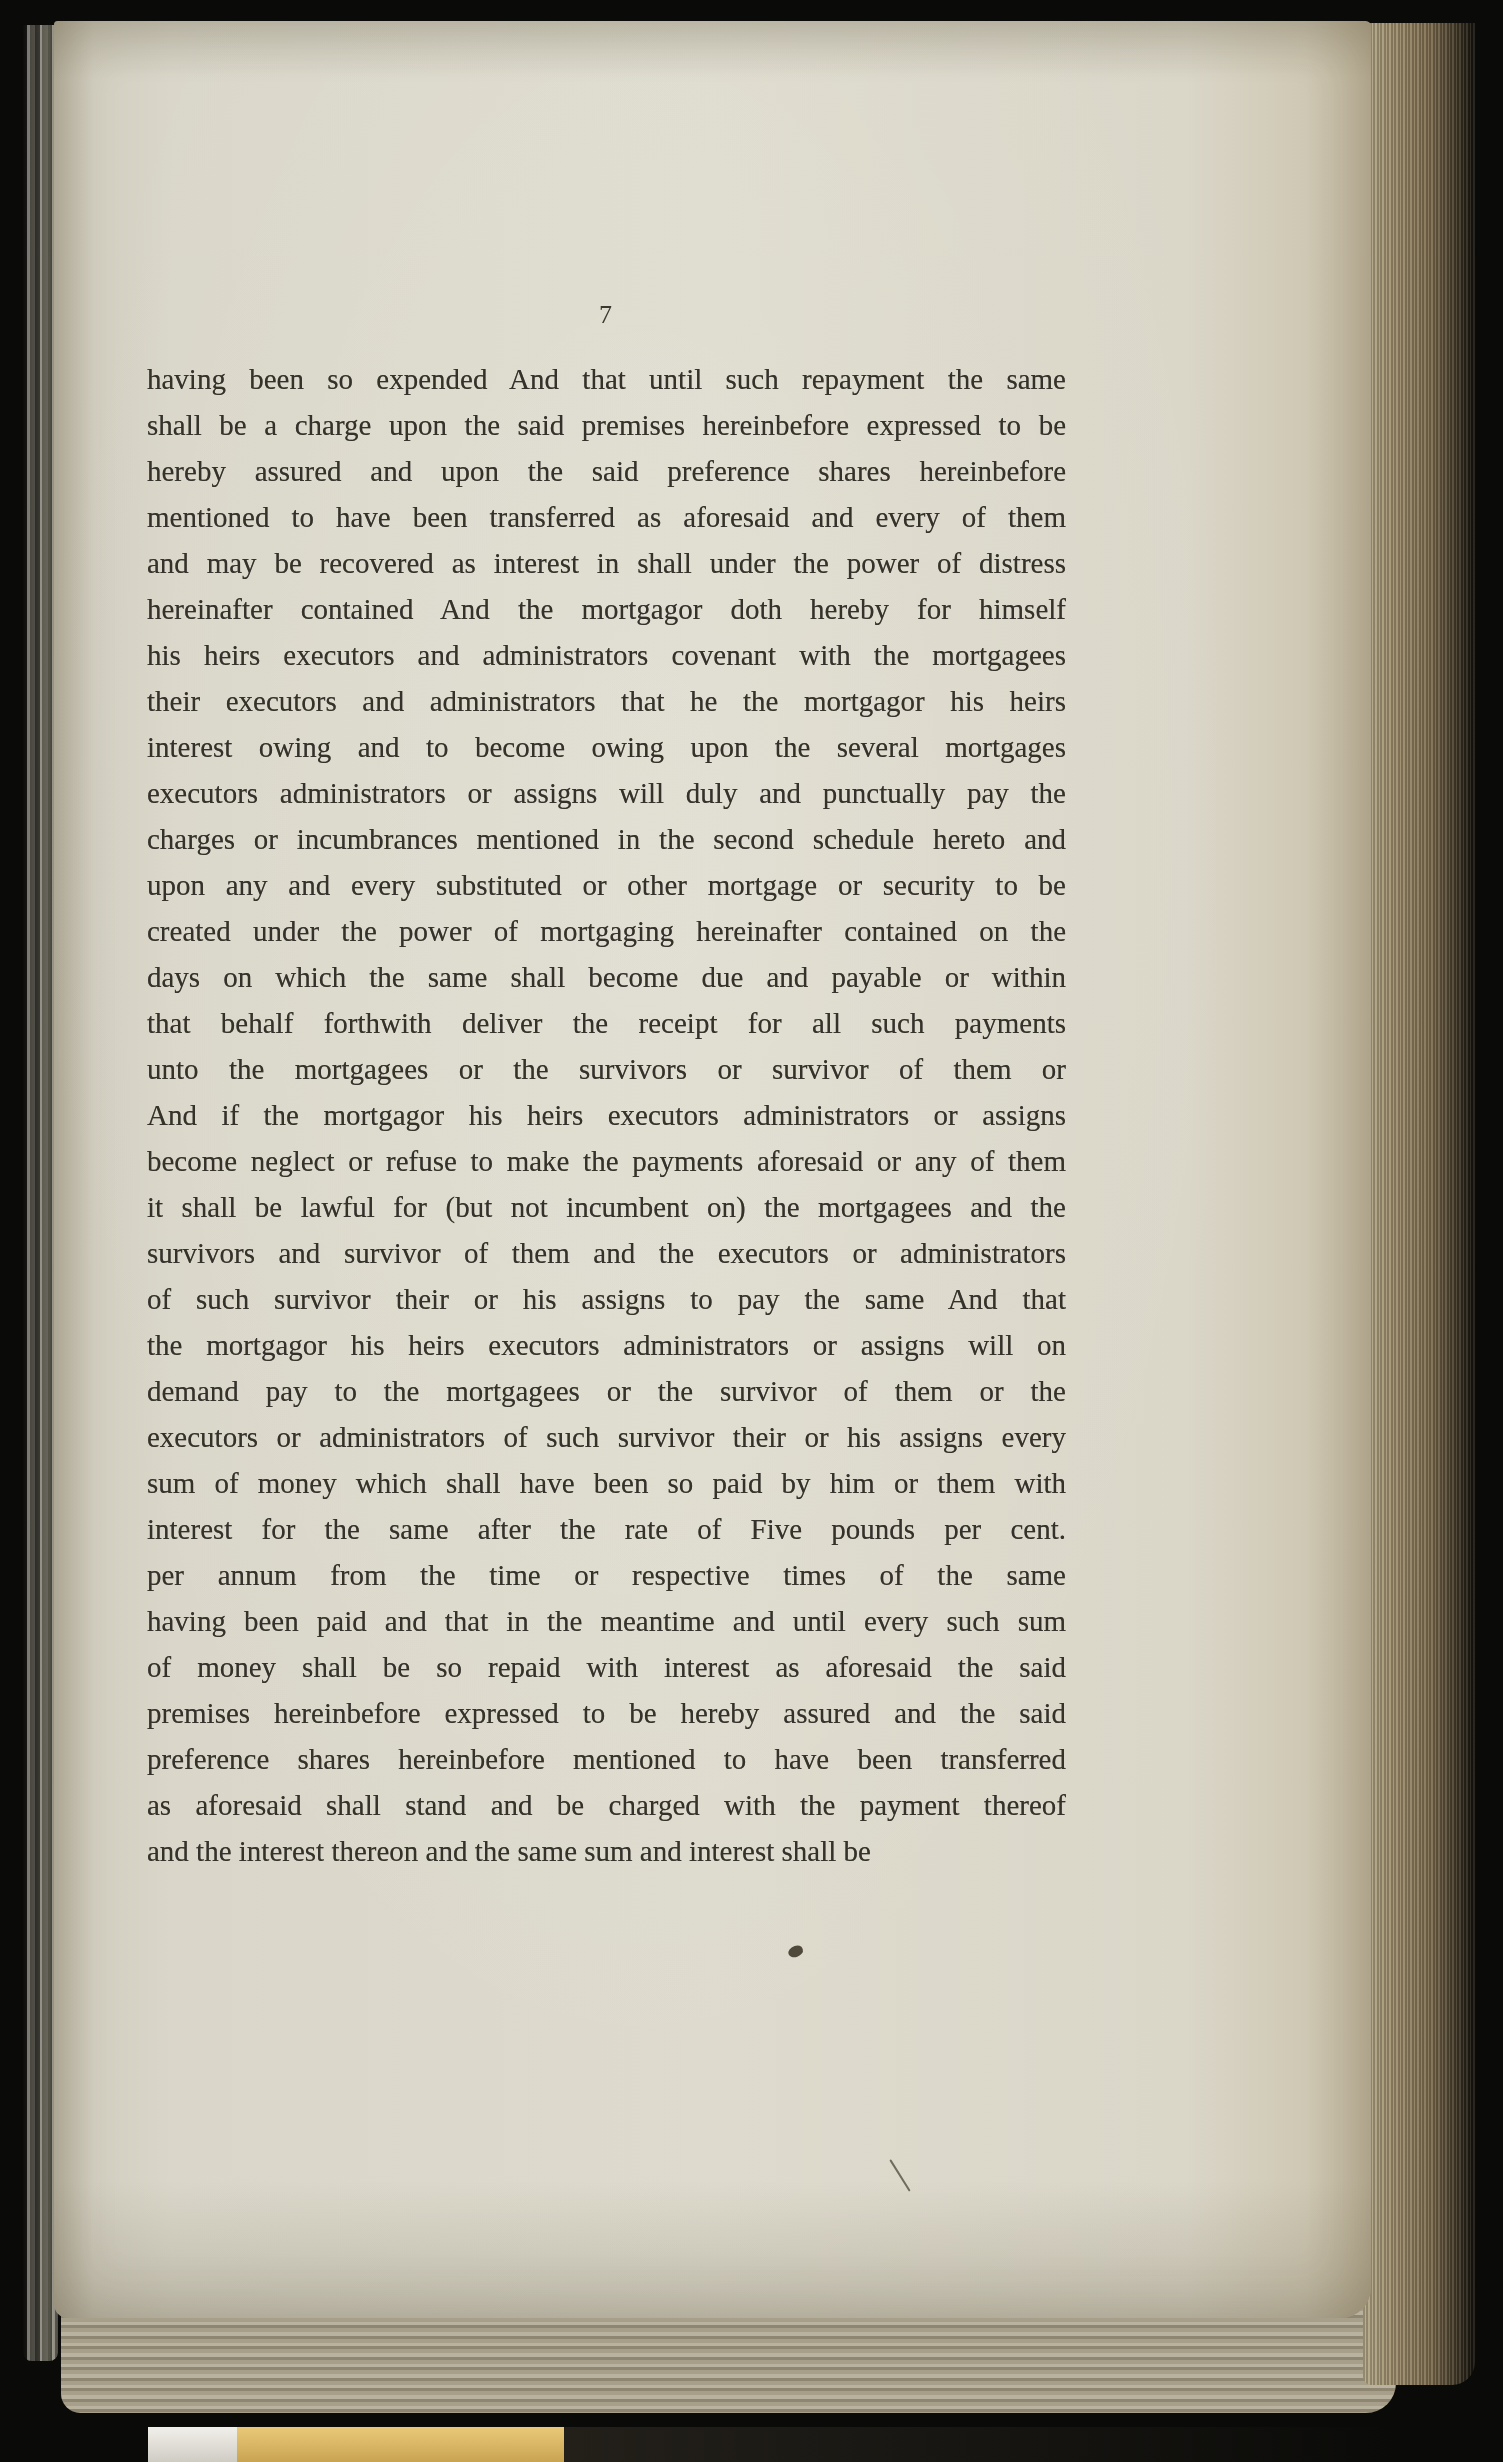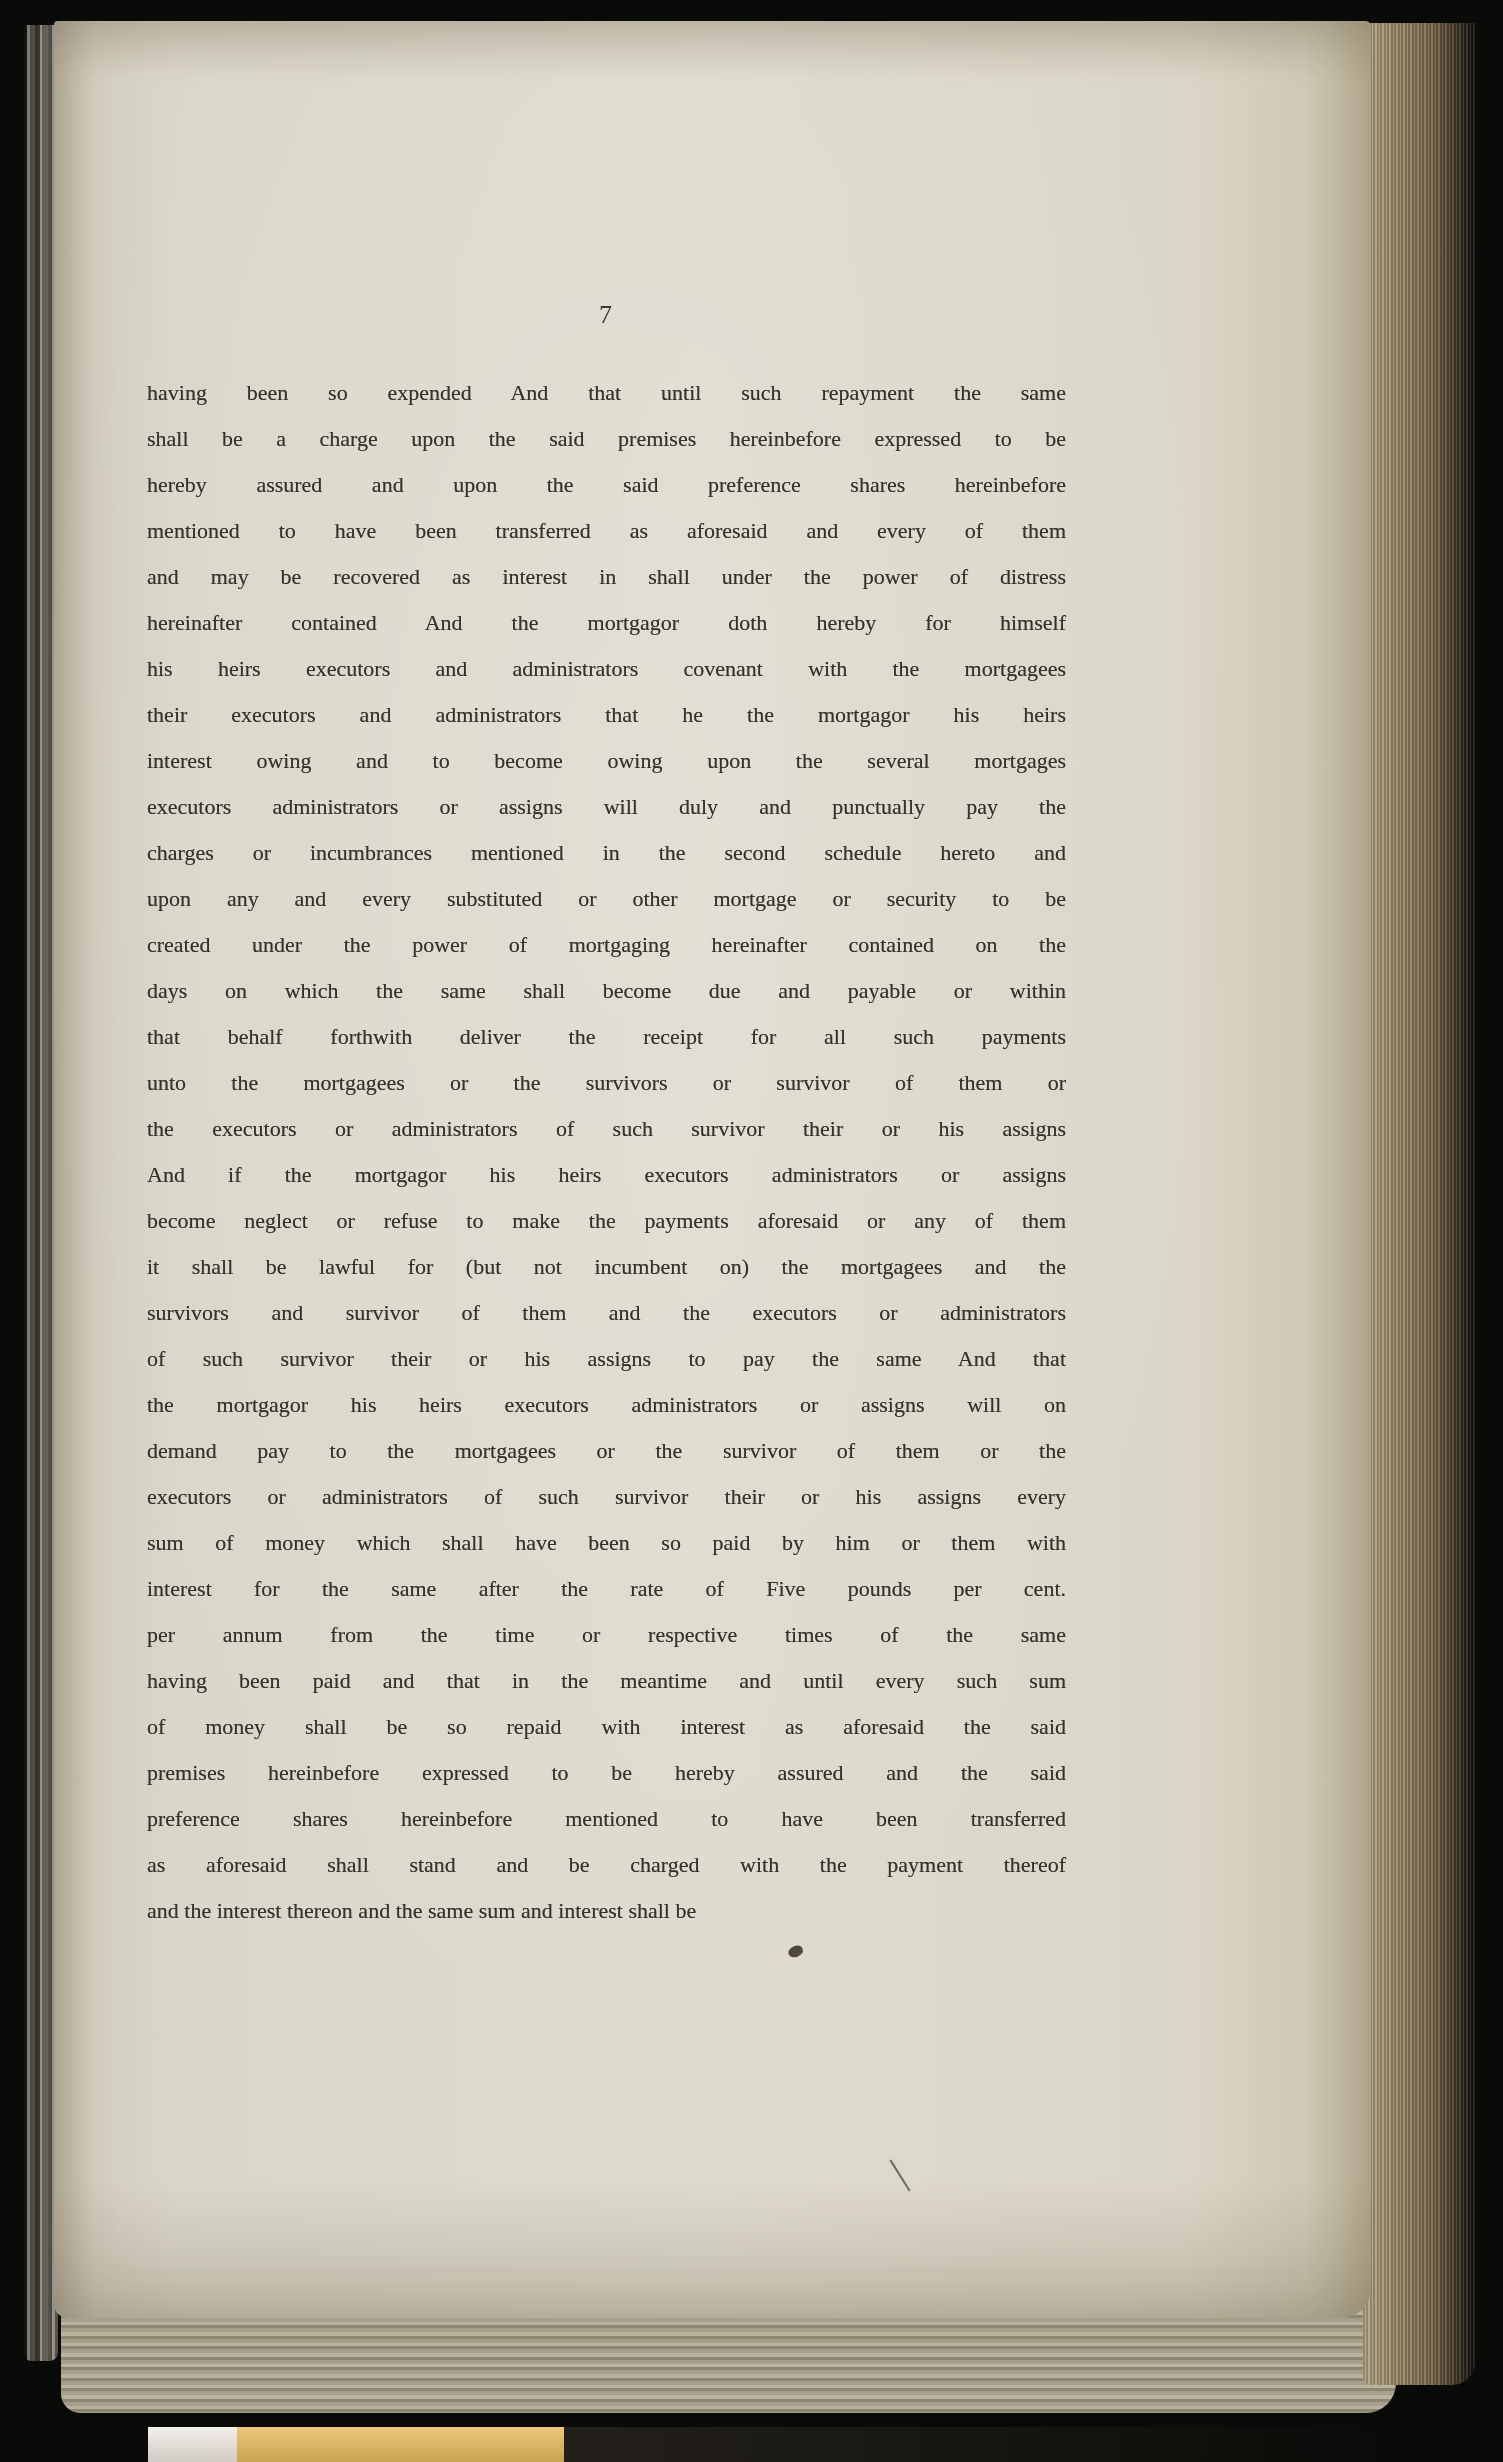--- a/index.html
+++ b/index.html
@@ -80,23 +80,23 @@
     left: 93px; top: 279px;
     width: 918px;
     text-align: center;
     font-size: 26px;
     color: #3a3831;
     letter-spacing: 0.9px;
   }
 
   .text-block {
     position: absolute;
-    left: 93px; top: 349px;
+    left: 93px; top: 335px;
     width: 919px;
-    font-size: 22px;
+    font-size: 29px;
     line-height: 46px;
     color: #34322b;
     text-shadow: 0 0 0.5px rgba(52,50,43,0.55);
   }
   .text-line {
     text-align: justify;
     text-align-last: justify;
     white-space: normal;
   }
   .text-line:last-child {
@@ -170,21 +170,20 @@
         <div class="text-line">his heirs executors and administrators covenant with the mortgagees</div>
         <div class="text-line">their executors and administrators that he the mortgagor his heirs</div>
         <div class="text-line">interest owing and to become owing upon the several mortgages</div>
         <div class="text-line">executors administrators or assigns will duly and punctually pay the</div>
         <div class="text-line">charges or incumbrances mentioned in the second schedule hereto and</div>
         <div class="text-line">upon any and every substituted or other mortgage or security to be</div>
         <div class="text-line">created under the power of mortgaging hereinafter contained on the</div>
         <div class="text-line">days on which the same shall become due and payable or within</div>
         <div class="text-line">that behalf forthwith deliver the receipt for all such payments</div>
         <div class="text-line">unto the mortgagees or the survivors or survivor of them or</div>
-        <div class="text-line">the executors or administrators of such survivor their or his assigns</div>
         <div class="text-line">And if the mortgagor his heirs executors administrators or assigns</div>
         <div class="text-line">become neglect or refuse to make the payments aforesaid or any of them</div>
         <div class="text-line">it shall be lawful for (but not incumbent on) the mortgagees and the</div>
         <div class="text-line">survivors and survivor of them and the executors or administrators</div>
         <div class="text-line">of such survivor their or his assigns to pay the same  And that</div>
         <div class="text-line">the mortgagor his heirs executors administrators or assigns will on</div>
         <div class="text-line">demand pay to the mortgagees or the survivor of them or the</div>
         <div class="text-line">executors or administrators of such survivor their or his assigns every</div>
         <div class="text-line">sum of money which shall have been so paid by him or them with</div>
         <div class="text-line">interest for the same after the rate of Five pounds per cent.</div>

